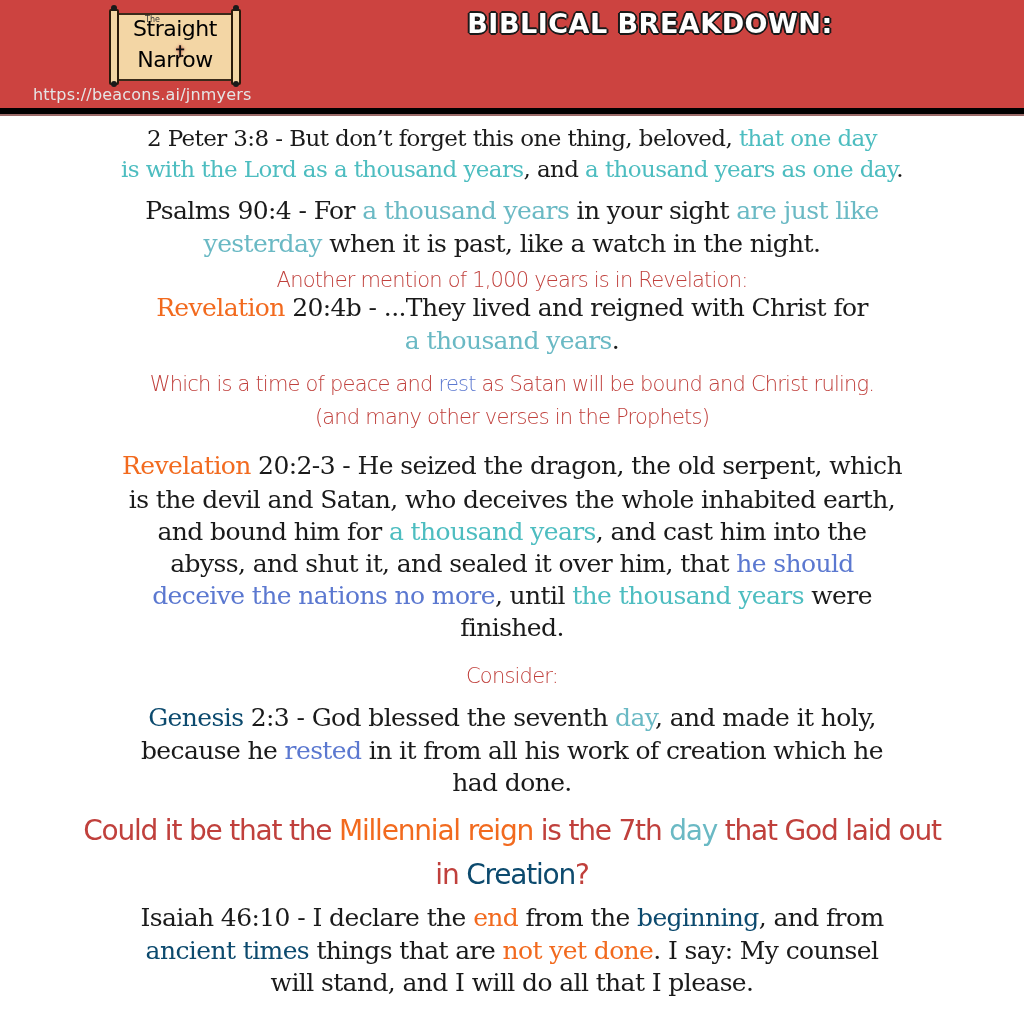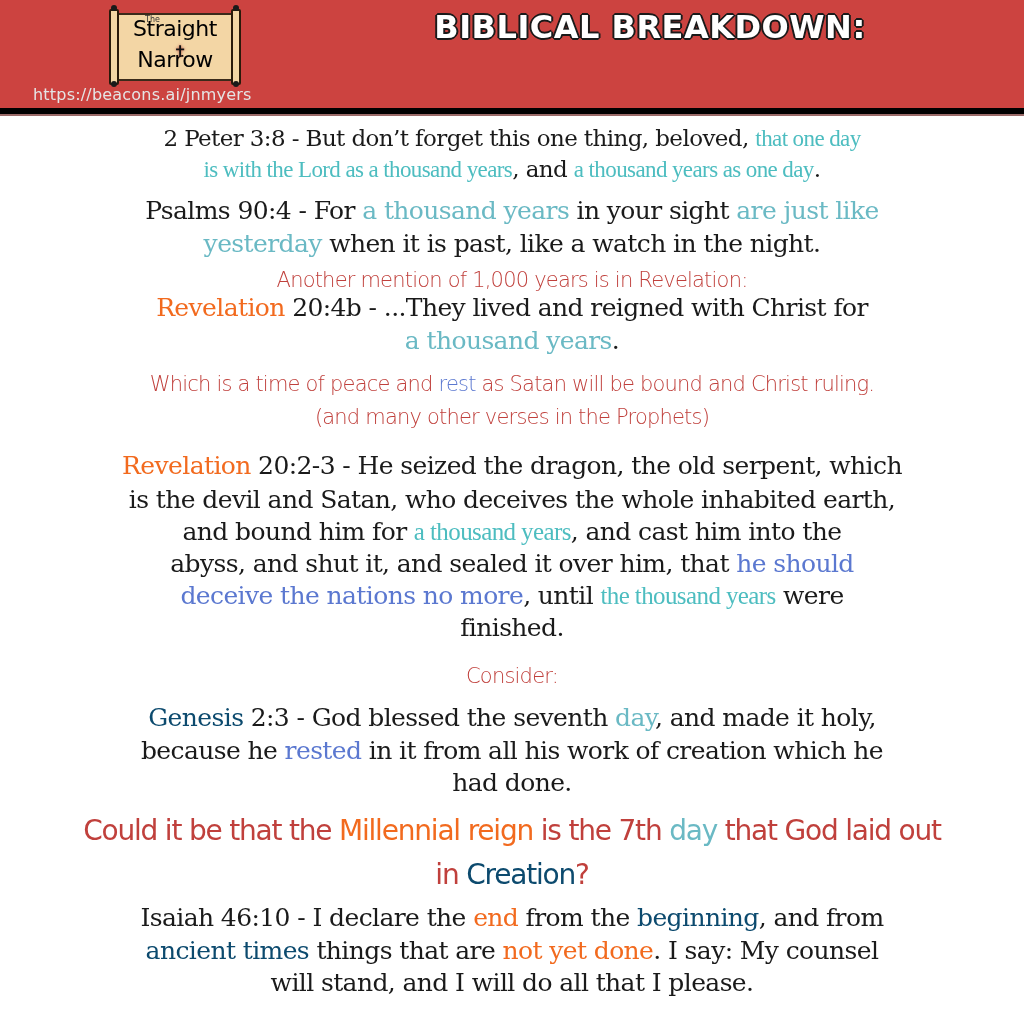--- a/index.html
+++ b/index.html
@@ -56,21 +56,21 @@
       font-family: "DejaVu Sans", sans-serif;
     }
     .url {
       position: absolute; left: 33px; top: 85px;
       font-family: "DejaVu Sans", sans-serif; font-size: 16px; color: #e5e5e5;
       letter-spacing: 0.2px;
     }
     .title-line {
       position: absolute; left: 380px; width: 644px; text-align: center;
       font-family: "DejaVu Sans", sans-serif; font-weight: bold; color: #ffffff;
-      font-size: 32px; letter-spacing: 0.5px;
+      font-size: 27px; letter-spacing: 0.5px;
       text-shadow: -2px 0 #1a1a1a, 2px 0 #1a1a1a, 0 -2px #1a1a1a, 0 2px #1a1a1a,
                    -1px -1px #1a1a1a, 1px 1px #1a1a1a, -1px 1px #1a1a1a, 1px -1px #1a1a1a;
     }
     .title-line.t1 { top: 8px; left: 328px; }
     .title-line.t2 { top: 46px; font-size: 29px; left: 356px; }
 
     .content { position: absolute; left: 0; top: 0; width: 1024px; }
     .line {
       position: absolute; left: 0; width: 1024px; text-align: center;
       white-space: nowrap; color: #1a1a1a;
@@ -79,21 +79,21 @@
     .verse { font-size: 23px; letter-spacing: -0.6px; }
     .big { font-size: 25px; letter-spacing: -0.6px; }
     .note {
       font-family: "DejaVu Sans", sans-serif; font-size: 21px; color: #c0403c;
       letter-spacing: -0.8px; font-weight: 300;
     }
     .question {
       font-family: "DejaVu Sans", sans-serif; font-size: 28px; color: #c0403c;
       letter-spacing: -1.2px;
     }
-    .teal { color: #4dbdc0; font-family: Liberation Serif, serif; }
+    .teal { color: #4dbdc0; }
     .teal2 { color: #6ab9c4; }
     .orange { color: #f26a1e; }
     .blue { color: #5b78d0; }
     .purple { color: #0c4a6e; }
   </style>
 </head>
 <body>
 
 <div class="header">
   <div class="logo">

